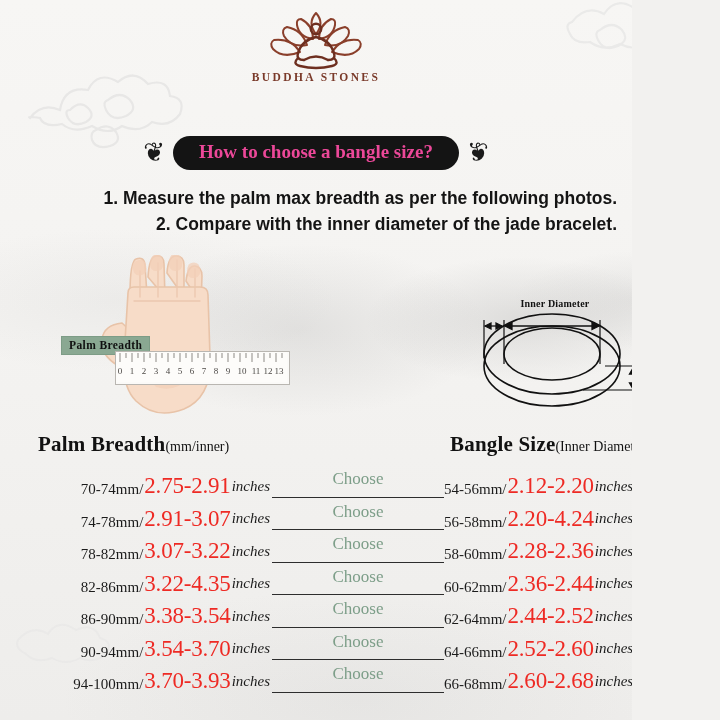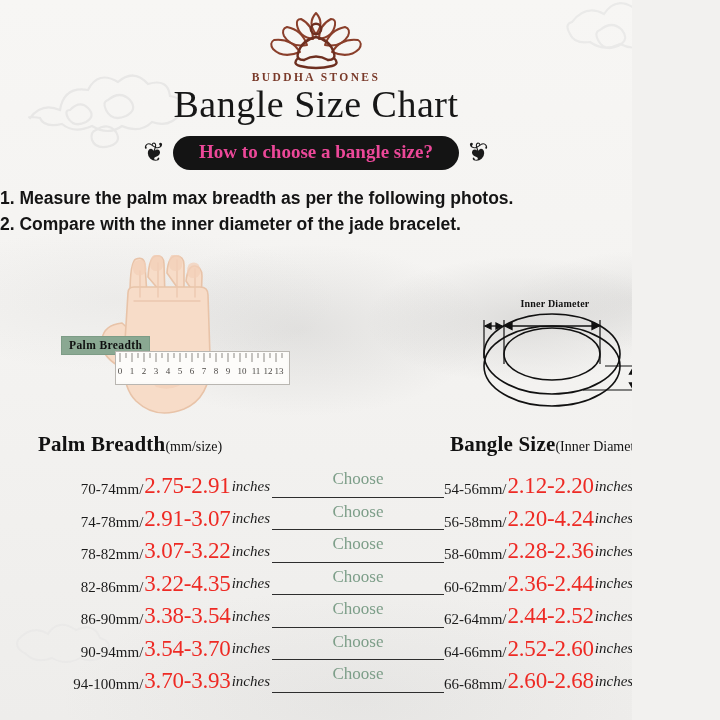--- a/index.html
+++ b/index.html
@@ -44,21 +44,21 @@
     transform:translateY(-1px);
   }
   .flourish.right{transform:scaleX(-1) translateY(-1px);}
   .pill{
     background:#141414;color:#ec4899;border-radius:18px;
     padding:5px 26px 7px;
     font-family:"Liberation Serif",serif;
     font-size:19px;font-weight:700;white-space:nowrap;
   }
   .steps{
-    position:absolute;left:0;right:4px;top:186px;text-align:left;
+    position:absolute;left:0;right:15px;top:186px;text-align:right;
     font-family:"Liberation Sans",sans-serif;
     font-size:17.5px;font-weight:700;color:#141414;line-height:1.42;
   }
   .steps div+div{margin-top:1px;}
 
   
   .hand-fig{position:absolute;left:60px;top:255px;width:250px;height:165px;}
   .palm-label{
     position:absolute;left:61px;top:336px;
     background:#8aa892;color:#101010;
@@ -171,21 +171,20 @@
         <path d="M60 29 q-14 3 -18 16 q-2 7 6 7"></path>
         <path d="M60 29 q14 3 18 16 q2 7 -6 7"></path>
 
         <path d="M48 52 q12 -7 24 0"></path>
         <path d="M42 50 q-6 6 2 8 q16 4 32 0 q8 -2 2 -8"></path>
       </g>
     </svg>
     <div class="logo-text">BUDDHA STONES</div>
   </div>
 
-  <div class="title">Bangle Size Chart</div>
 
   <div class="pill-row">
     <span class="flourish">❦</span>
     <span class="pill">How to choose a bangle size?</span>
     <span class="flourish right">❦</span>
   </div>
 
   <div class="steps">
     <div>1. Measure the palm max breadth as per the following photos.</div>
     <div>2. Compare with the inner diameter of the jade bracelet.</div>
@@ -278,21 +277,21 @@
       <polygon points="50,34 57,30.5 57,37.5"></polygon>
       <polygon points="144,34 137,30.5 137,37.5"></polygon>
 
       <path d="M178 76 v20"></path>
       <polygon points="178,76 174.5,82 181.5,82"></polygon>
       <polygon points="178,97 174.5,91 181.5,91"></polygon>
     </g>
   </svg>
 
   <div class="col-head" id="palm-head">
-    <span class="big">Palm Breadth</span><span class="small">(mm/size)</span>
+    <span class="big">Palm Breadth</span><span class="small">(mm/inner)</span>
   </div>
   <div class="col-head" id="bangle-head">
     <span class="big">Bangle Size</span><span class="small">(Inner Diameter)</span>
   </div>
 
   <div class="rows" id="palm-rows">
       <div class="row">
         <span class="mm">70-74mm/</span>
         <span class="inch">2.75-2.91</span>
         <span class="unit">inches</span>

